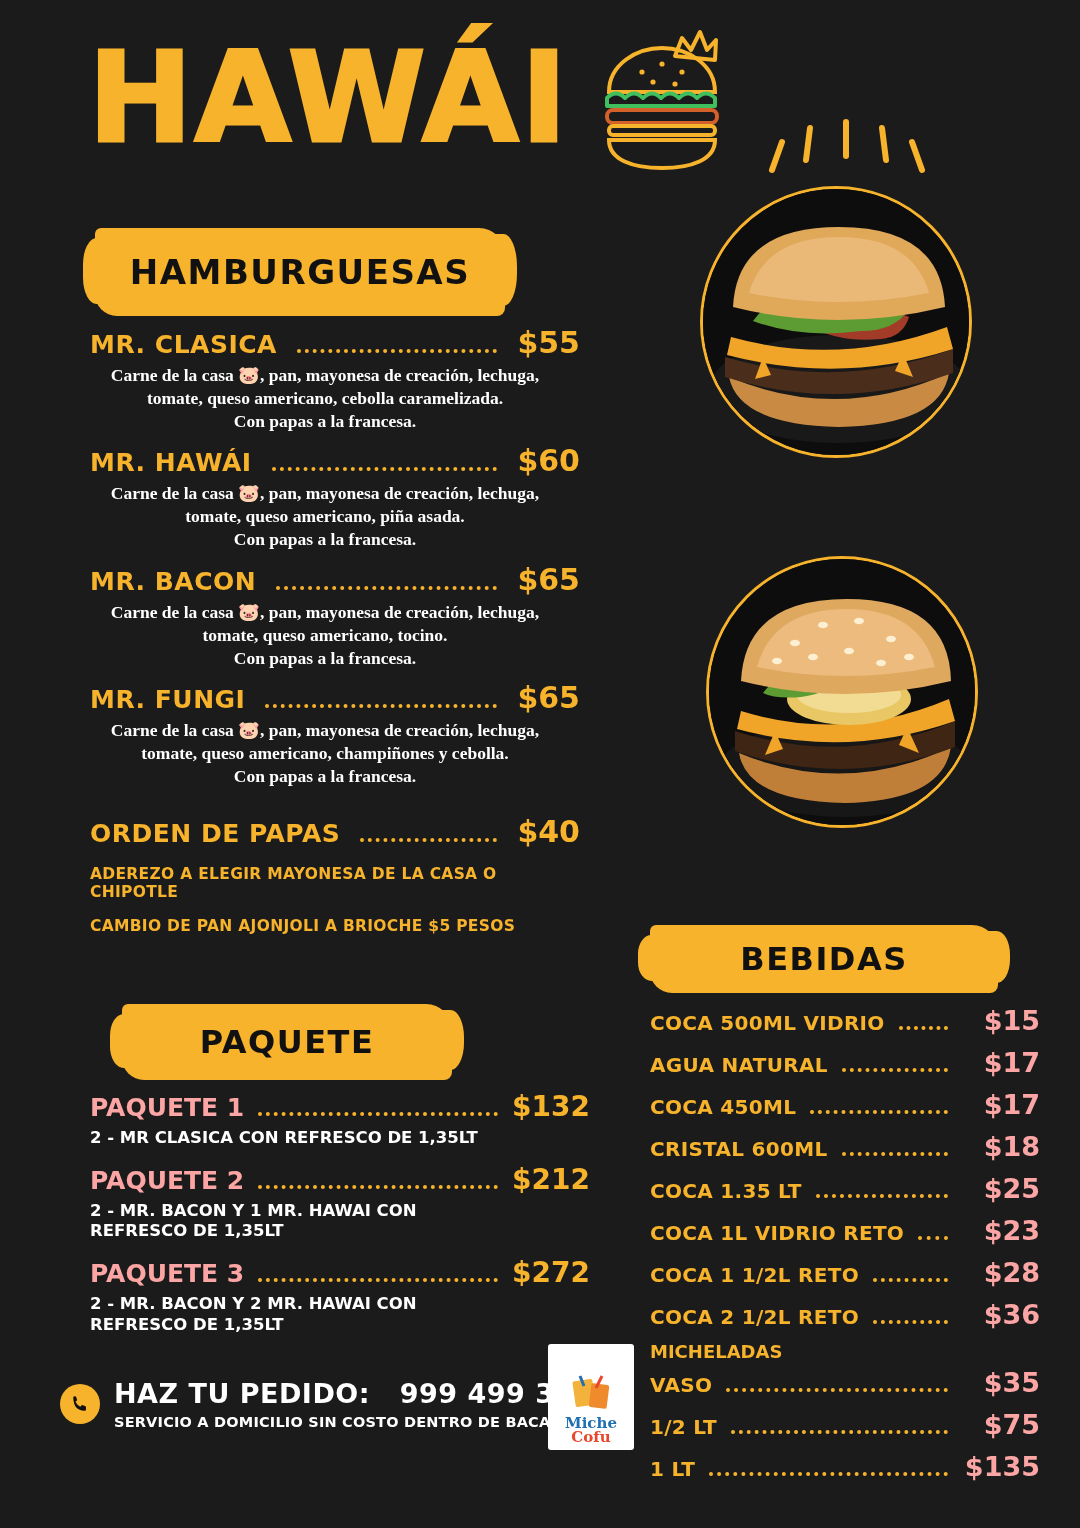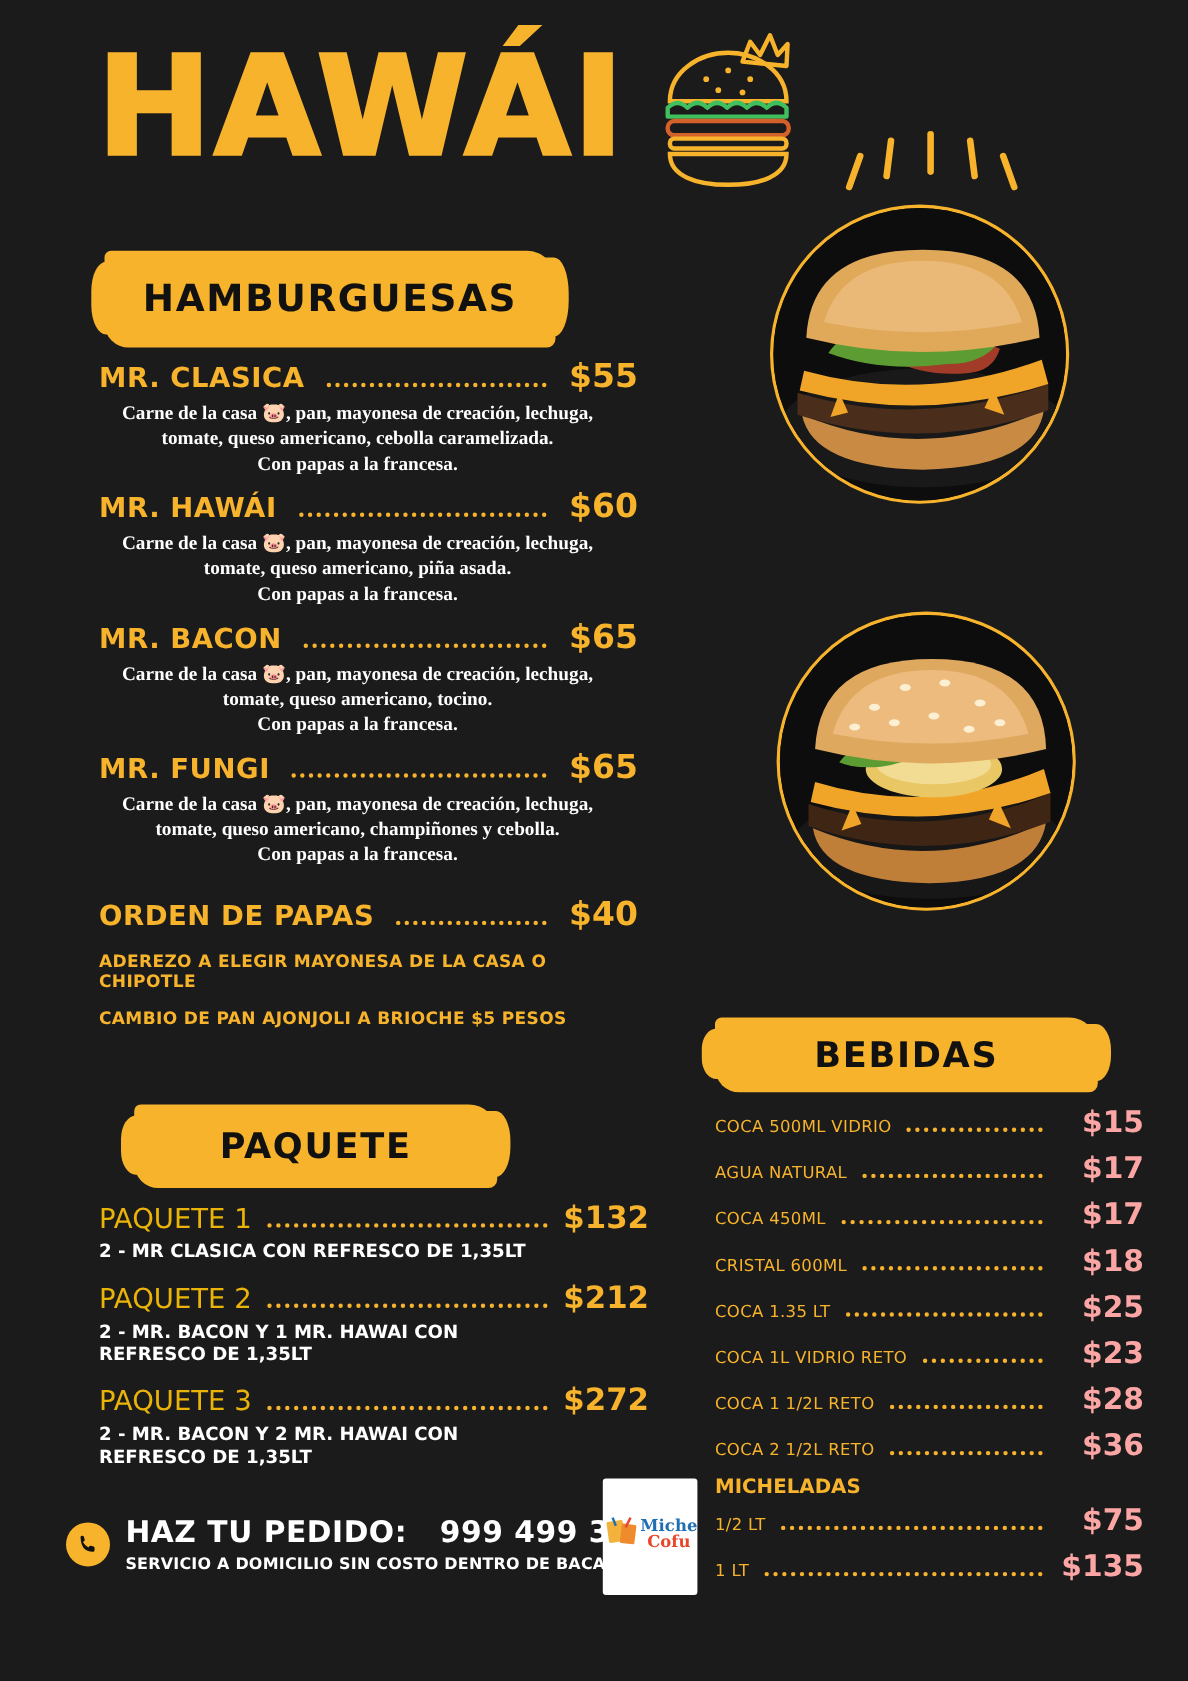--- a/index.html
+++ b/index.html
@@ -128,23 +128,23 @@
   }
   #photo-1 { left: 700px; top: 186px; width: 272px; height: 272px; }
   #photo-2 { left: 706px; top: 556px; width: 272px; height: 272px; }
 
   
   .paquetes { position: absolute; left: 90px; top: 1090px; width: 500px; }
   .pq { margin-bottom: 14px; }
   .pq-head { display: flex; align-items: baseline; gap: 8px; }
   .pq-name {
     font-family: "DejaVu Sans", sans-serif;
-    font-weight: 400;
+    font-weight: 700;
     font-size: 25px;
-    color: #eab308;
+    color: #fca5a5;
     white-space: nowrap;
   }
   .pq-price {
     font-family: "DejaVu Sans", sans-serif;
     font-weight: 700;
     font-size: 28px;
     color: #f6b32b;
     white-space: nowrap;
   }
   .pq-desc {
@@ -160,22 +160,22 @@
   
   .bebidas { position: absolute; left: 650px; top: 1005px; width: 390px; }
   .bev {
     display: flex;
     align-items: baseline;
     gap: 8px;
     height: 42px;
   }
   .bev-name {
     font-family: "DejaVu Sans", sans-serif;
-    font-weight: 400;
-    font-size: 15px;
+    font-weight: 700;
+    font-size: 20px;
     color: #f6b32b;
     letter-spacing: 0.3px;
     white-space: nowrap;
   }
   .bev-dots {
     flex: 1;
     border-bottom: 4px dotted #f6b32b;
     margin: 0 6px 6px 6px;
     height: 1px;
     min-width: 20px;
@@ -221,21 +221,21 @@
     letter-spacing: 0.2px;
   }
 
   .brand-logo {
     position: absolute;
     left: 548px; top: 1344px;
     width: 86px; height: 106px;
     background: #ffffff;
     border-radius: 3px;
     display: flex;
-    flex-direction: row;
+    flex-direction: column;
     align-items: center;
     justify-content: flex-end;
     padding-bottom: 6px;
     overflow: hidden;
   }
   .brand-logo .cup { width: 46px; height: 40px; margin-bottom: 2px; }
   .brand-name {
     font-family: "DejaVu Serif", serif;
     font-weight: 700;
     font-size: 15px;
@@ -464,20 +464,25 @@
     </div>
     <div class="bev">
       <span class="bev-name">COCA 2 1/2L RETO</span>
       <span class="bev-dots"></span>
       <span class="bev-price">$36</span>
     </div>
 
     <div class="bev-label-only">MICHELADAS</div>
 
     <div class="bev">
+      <span class="bev-name">VASO</span>
+      <span class="bev-dots"></span>
+      <span class="bev-price">$35</span>
+    </div>
+    <div class="bev">
       <span class="bev-name">1/2 LT</span>
       <span class="bev-dots"></span>
       <span class="bev-price">$75</span>
     </div>
     <div class="bev">
       <span class="bev-name">1 LT</span>
       <span class="bev-dots"></span>
       <span class="bev-price">$135</span>
     </div>
   </div>

